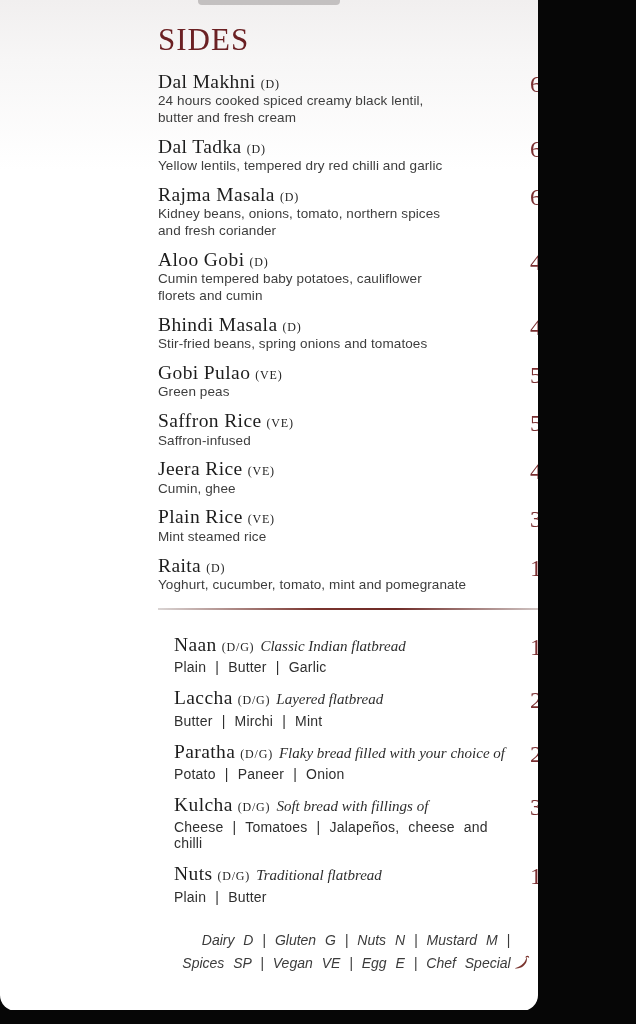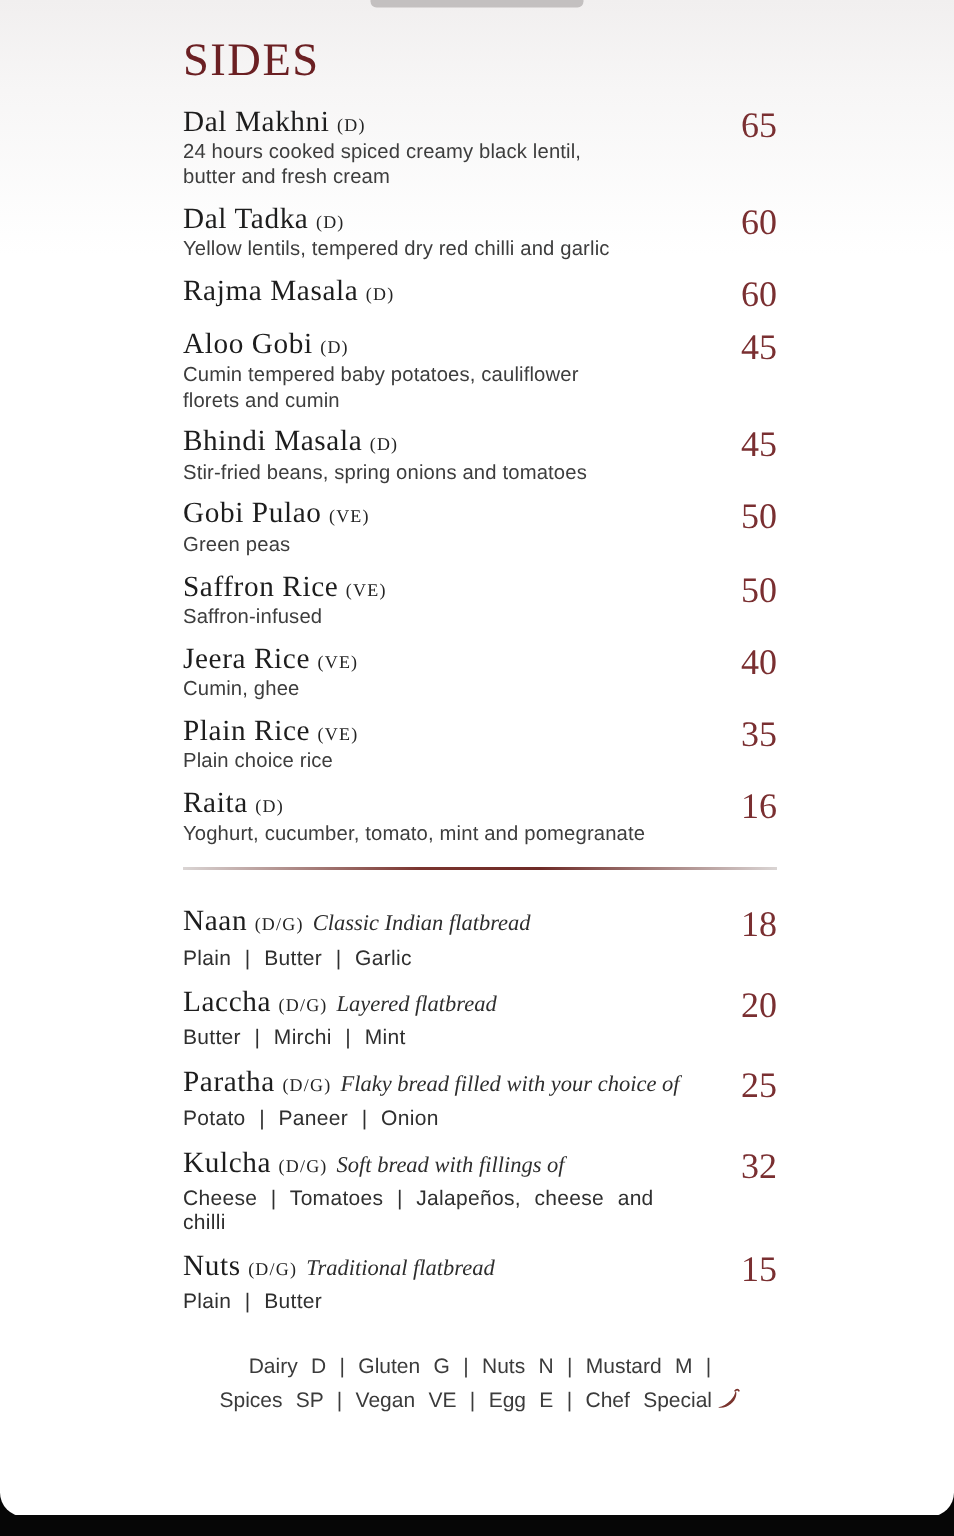--- a/index.html
+++ b/index.html
@@ -2,24 +2,25 @@
 <html><head>
 <meta charset="utf-8">
 <style>
   * { margin:0; padding:0; box-sizing:border-box; }
   html,body { width:636px; height:1024px; }
   body { font-family:"Liberation Sans", sans-serif; background:#060606; }
 
   .screen { position:relative; width:636px; height:1024px; background:#060606; overflow:hidden; }
 
   .menu-card {
-    position:absolute; top:0; left:0; width:636px; height:1011px;
+    position:absolute; top:0; left:0; width:538px; height:1011px;
     background:linear-gradient(180deg, #f1efef 0%, #f7f6f6 60px, #ffffff 170px, #ffffff 100%);
     border-radius:0 0 16px 16px;
     overflow:hidden;
+    padding-left:36px;
   }
 
   .sheet-handle {
     position:absolute; top:0; left:50%; transform:translateX(-50%);
     width:142px; height:5px; background:rgba(88,82,82,0.30);
     border-radius:0 0 4px 4px;
   }
 
   .content { margin-left:122px; width:396px; padding-top:22px; }
 
@@ -49,29 +50,29 @@
     font-size:13.5px; line-height:1.24; color:#3d3d3d; letter-spacing:0.1px;
   }
   .item-options {
     font-size:14px; color:#2f2f2f; margin-top:3px; word-spacing:5px; letter-spacing:0.2px;
   }
   .item-price {
     font-family:"Liberation Serif", serif; font-size:24px; line-height:1.1;
     color:#7a2f31; margin-left:12px; text-align:right; min-width:34px;
   }
 
-  .bread-item { margin-bottom:12px; }
+  .bread-item { margin-bottom:12px;margin-left:16px; }
 
   .section-divider {
     height:2px; margin:14px 0 24px 0; border:none;
     background:linear-gradient(90deg, #dad5d4 0%, #7a342e 40%, #6e2a26 60%, #dad5d4 100%);
   }
 
   .legend { margin-top:24px; text-align:center; font-size:14px; line-height:1.65;
-    color:#3b3b3b; word-spacing:5px; }
+    color:#3b3b3b; word-spacing:5px;font-style:italic; }
   .legend-line2 { white-space:nowrap; }
   .chili-icon { display:inline-block; width:17px; height:17px; vertical-align:-3px; margin-left:2px; }
 
   .bottom-bar { position:absolute; left:0; bottom:0; width:636px; height:14px; background:#060606; }
 </style>
 </head>
 <body>
 
 <div class="screen">
   <div class="menu-card">
@@ -93,20 +94,21 @@
         <div class="item-main">
           <div class="item-name-line"><span class="item-name">Dal Tadka</span><span class="dietary-tag">(D)</span></div>
           <div class="item-desc">Yellow lentils, tempered dry red chilli and garlic</div>
         </div>
         <div class="item-price">60</div>
       </div>
 
       <div class="menu-item">
         <div class="item-main">
           <div class="item-name-line"><span class="item-name">Rajma Masala</span><span class="dietary-tag">(D)</span></div>
+          <div class="item-desc"><span>Kidney beans, onions, tomato, northern spices</span><br><span>and fresh coriander</span></div>
         </div>
         <div class="item-price">60</div>
       </div>
 
       <div class="menu-item">
         <div class="item-main">
           <div class="item-name-line"><span class="item-name">Aloo Gobi</span><span class="dietary-tag">(D)</span></div>
           <div class="item-desc"><span>Cumin tempered baby potatoes, cauliflower</span><br><span>florets and cumin</span></div>
         </div>
         <div class="item-price">45</div>
@@ -140,21 +142,21 @@
         <div class="item-main">
           <div class="item-name-line"><span class="item-name">Jeera Rice</span><span class="dietary-tag">(VE)</span></div>
           <div class="item-desc">Cumin, ghee</div>
         </div>
         <div class="item-price">40</div>
       </div>
 
       <div class="menu-item">
         <div class="item-main">
           <div class="item-name-line"><span class="item-name">Plain Rice</span><span class="dietary-tag">(VE)</span></div>
-          <div class="item-desc">Plain choice rice</div>
+          <div class="item-desc">Mint steamed rice</div>
         </div>
         <div class="item-price">35</div>
       </div>
 
       <div class="menu-item">
         <div class="item-main">
           <div class="item-name-line"><span class="item-name">Raita</span><span class="dietary-tag">(D)</span></div>
           <div class="item-desc">Yoghurt, cucumber, tomato, mint and pomegranate</div>
         </div>
         <div class="item-price">16</div>

